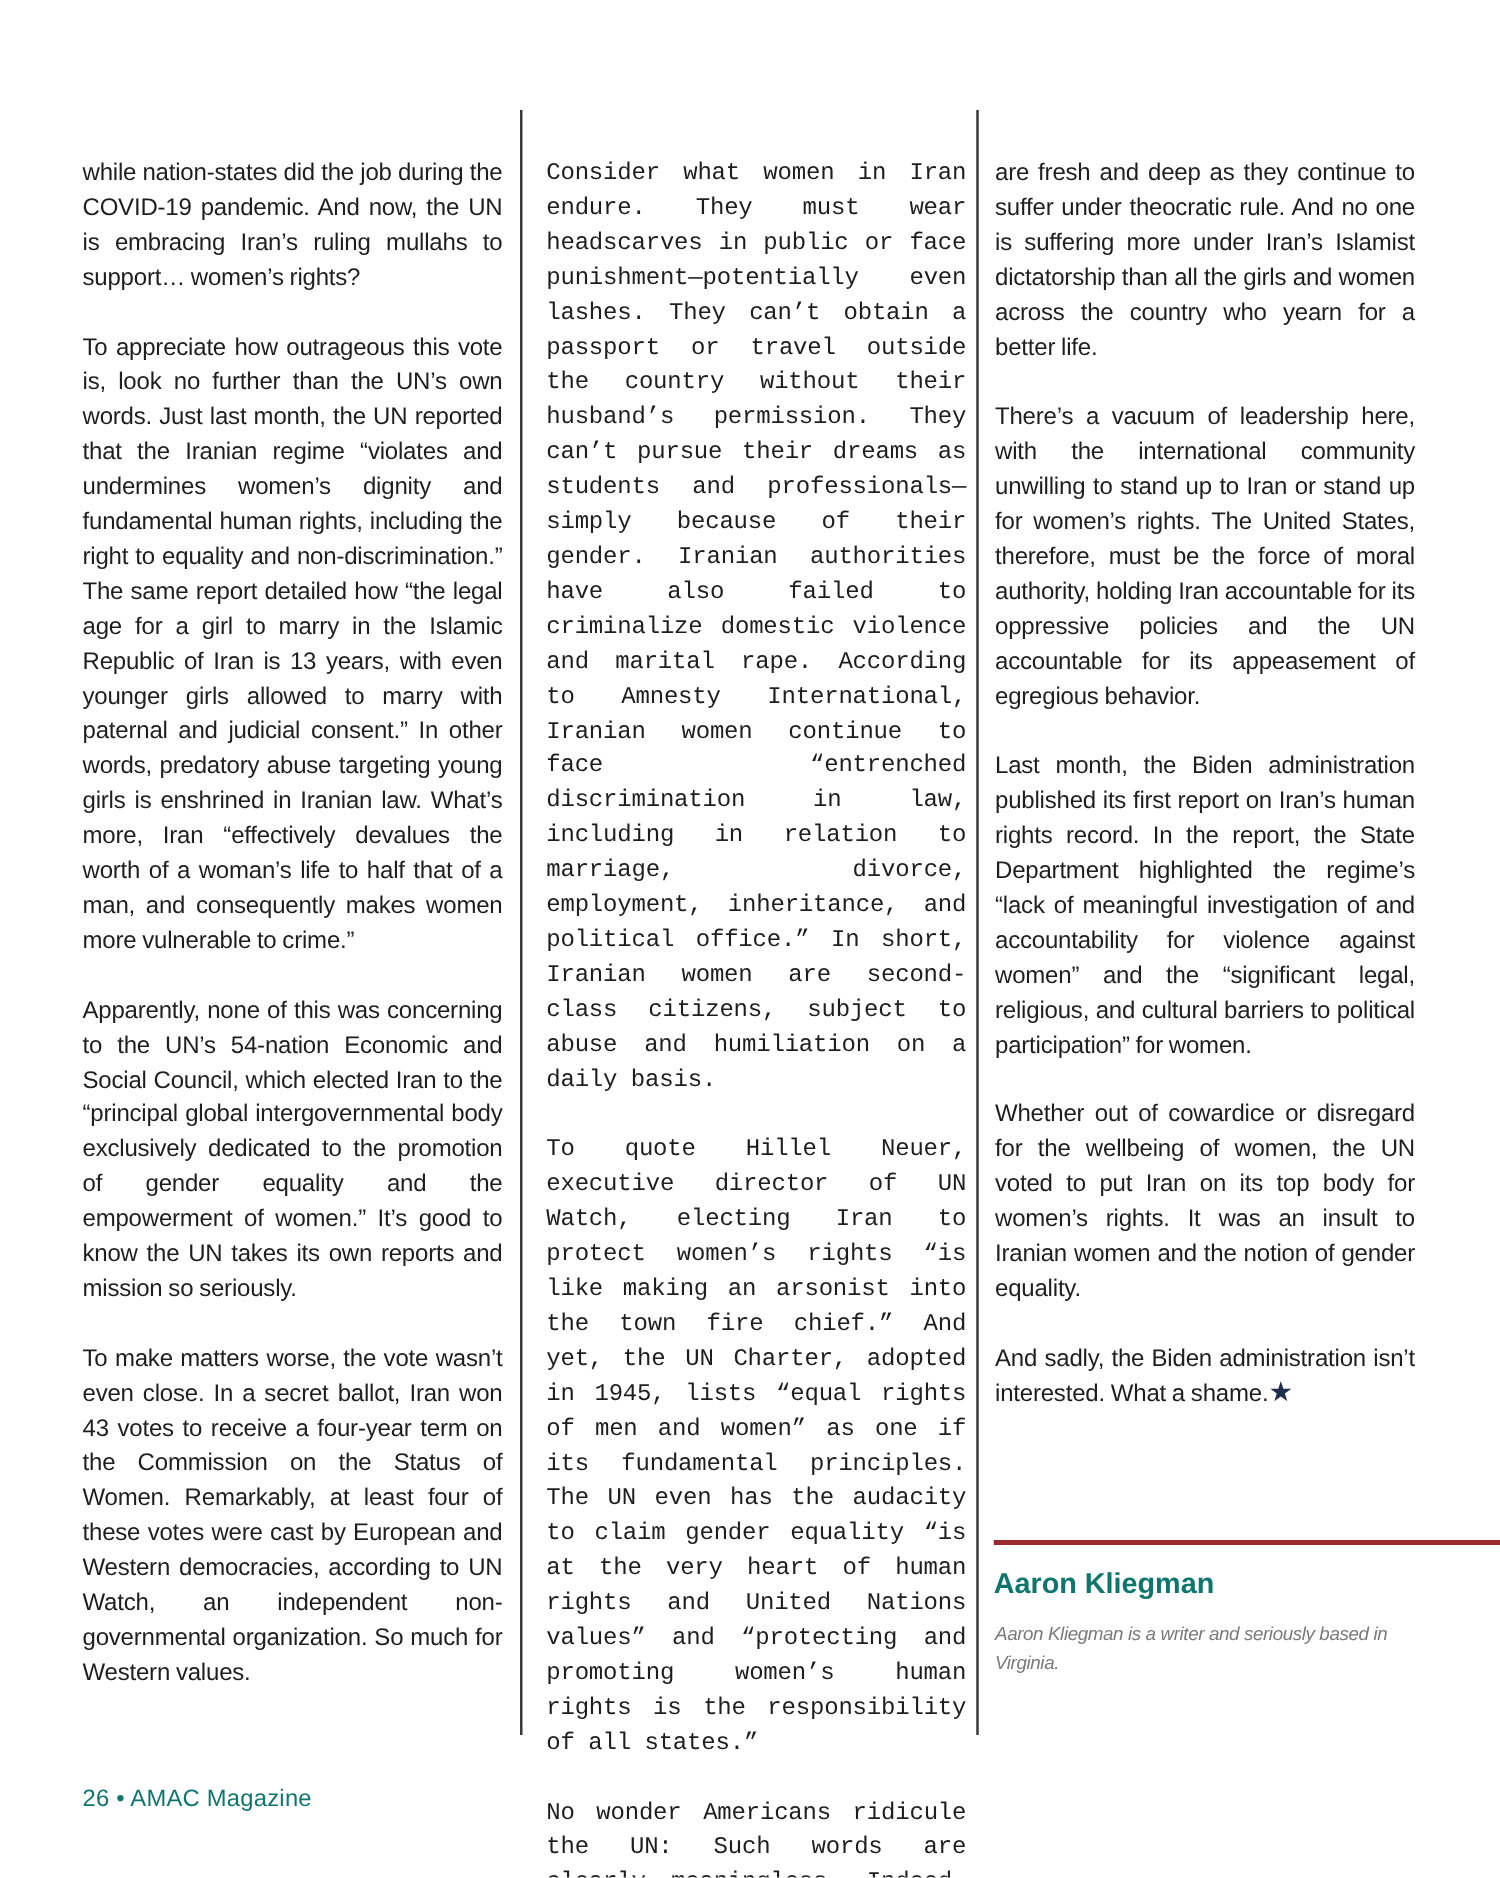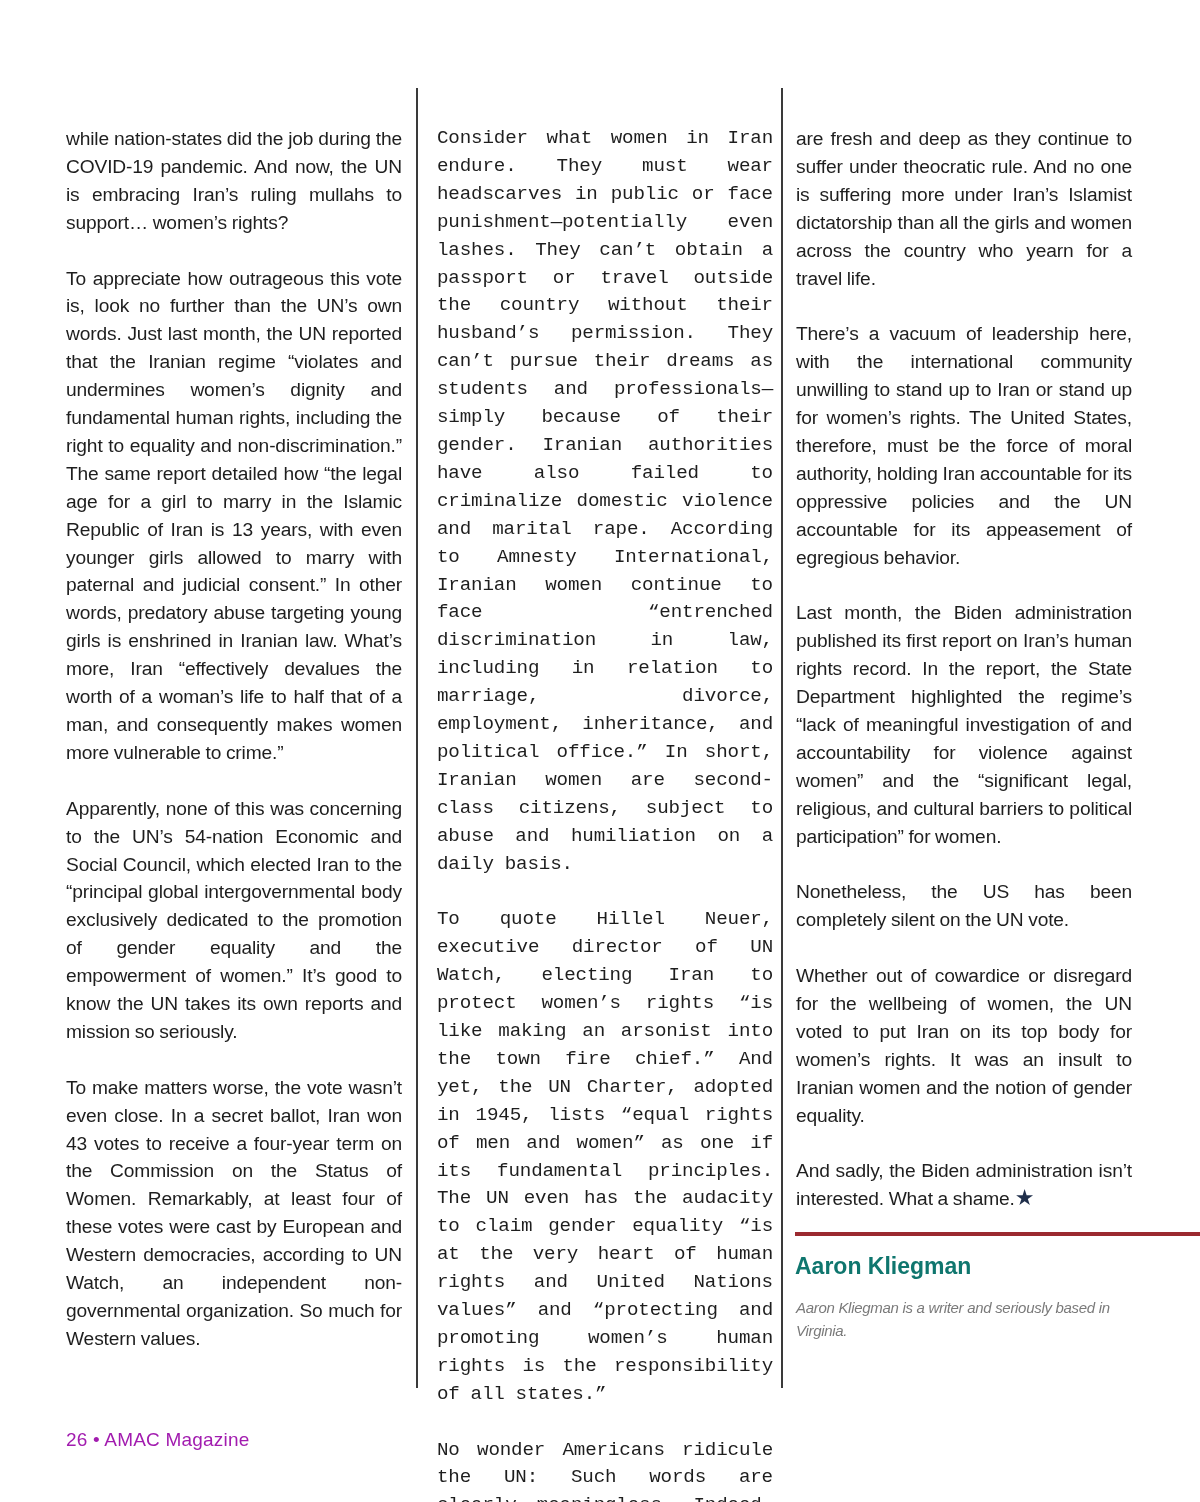--- a/index.html
+++ b/index.html
@@ -10,21 +10,21 @@
   #col1 { left: 66px; width: 336px; }
   #col2 { left: 437px; width: 336px; font-family: Liberation Mono, monospace; }
   #col3 { left: 796px; width: 336px; }
   .vrule { position: absolute; top: 88px; width: 1.5px; background: #3a3a3a; height: 1300px; }
   #rule1 { left: 416px; }
   #rule2 { left: 781px; }
   .star { color: #1f2e4a; font-size: 22px; line-height: 1; }
   .author-rule { position: absolute; left: 795px; top: 1232px; width: 405px; height: 4px; background: #9b2a30; }
   .author-name { position: absolute; left: 795px; top: 1253px; font-size: 23px; font-weight: bold; color: #0f766e; }
   .author-bio { position: absolute; left: 796px; top: 1296px; width: 350px; font-size: 15px; line-height: 23px; font-style: italic; color: #7a7a7a; letter-spacing: -0.3px; }
-  .folio { position: absolute; left: 66px; top: 1429px; font-size: 19px; color: #a21caf; letter-spacing: 0.2px; }
+  .folio { position: absolute; left: 66px; top: 1429px; font-size: 19px; color: #0f766e; letter-spacing: 0.2px; }
 </style>
 </head>
 <body>
 
 <div id="col1" class="col">
   <p>while nation-states did the job during the COVID-19 pandemic. And now, the UN is embracing Iran’s ruling mullahs to support… women’s rights?</p>
   <p>To appreciate how outrageous this vote is, look no further than the UN’s own words. Just last month, the UN reported that the Iranian regime “violates and undermines women’s dignity and fundamental human rights, including the right to equality and non-discrimination.” The same report detailed how “the legal age for a girl to marry in the Islamic Republic of Iran is 13 years, with even younger girls allowed to marry with paternal and judicial consent.” In other words, predatory abuse targeting young girls is enshrined in Iranian law. What’s more, Iran “effectively devalues the worth of a woman’s life to half that of a man, and consequently makes women more vulnerable to crime.”</p>
   <p>Apparently, none of this was concerning to the UN’s 54-nation Economic and Social Council, which elected Iran to the “principal global intergovernmental body exclusively dedicated to the promotion of gender equality and the empowerment of women.” It’s good to know the UN takes its own reports and mission so seriously.</p>
   <p>To make matters worse, the vote wasn’t even close. In a secret ballot, Iran won 43 votes to receive a four-year term on the Commission on the Status of Women. Remarkably, at least four of these votes were cast by European and Western democracies, according to UN Watch, an independent non-governmental organization. So much for Western values.</p>
 </div>
@@ -34,24 +34,23 @@
 <div id="col2" class="col">
   <p>Consider what women in Iran endure. They must wear headscarves in public or face punishment—potentially even lashes. They can’t obtain a passport or travel outside the country without their husband’s permission. They can’t pursue their dreams as students and professionals—simply because of their gender. Iranian authorities have also failed to criminalize domestic violence and marital rape. According to Amnesty International, Iranian women continue to face “entrenched discrimination in law, including in relation to marriage, divorce, employment, inheritance, and political office.” In short, Iranian women are second-class citizens, subject to abuse and humiliation on a daily basis.</p>
   <p>To quote Hillel Neuer, executive director of UN Watch, electing Iran to protect women’s rights “is like making an arsonist into the town fire chief.” And yet, the UN Charter, adopted in 1945, lists “equal rights of men and women” as one if its fundamental principles. The UN even has the audacity to claim gender equality “is at the very heart of human rights and United Nations values” and “protecting and promoting women’s human rights is the responsibility of all states.”</p>
   <p>No wonder Americans ridicule the UN: Such words are clearly meaningless. Indeed, the international body has lost all moral authority, all legitimacy when it comes to women’s rights—and, frankly, human rights in general. Which is a shame, because the UN could actually be a force for good in the world.</p>
   <p>Instead, the UN is rubbing salt into the Iranian people’s wounds, which</p>
 </div>
 
 <div id="rule2" class="vrule"></div>
 
 <div id="col3" class="col">
-  <p>are fresh and deep as they continue to suffer under theocratic rule. And no one is suffering more under Iran’s Islamist dictatorship than all the girls and women across the country who yearn for a travel life.</p>
+  <p>are fresh and deep as they continue to suffer under theocratic rule. And no one is suffering more under Iran’s Islamist dictatorship than all the girls and women across the country who yearn for a better life.</p>
   <p>There’s a vacuum of leadership here, with the international community unwilling to stand up to Iran or stand up for women’s rights. The United States, therefore, must be the force of moral authority, holding Iran accountable for its oppressive policies and the UN accountable for its appeasement of egregious behavior.</p>
   <p>Last month, the Biden administration published its first report on Iran’s human rights record. In the report, the State Department highlighted the regime’s “lack of meaningful investigation of and accountability for violence against women” and the “significant legal, religious, and cultural barriers to political participation” for women.</p>
-  <p>Nonetheless, the US has been completely silent on the UN vote.</p>
   <p>Whether out of cowardice or disregard for the wellbeing of women, the UN voted to put Iran on its top body for women’s rights. It was an insult to Iranian women and the notion of gender equality.</p>
   <p><span>And sadly, the Biden administration isn’t interested. What a shame.</span><span class="star">★</span></p>
 </div>
 
 <div class="author-rule"></div>
 <div class="author-name">Aaron Kliegman</div>
 <div class="author-bio">Aaron Kliegman is a writer and seriously based in Virginia.</div>
 
 <div class="folio">26 • AMAC Magazine</div>
 

